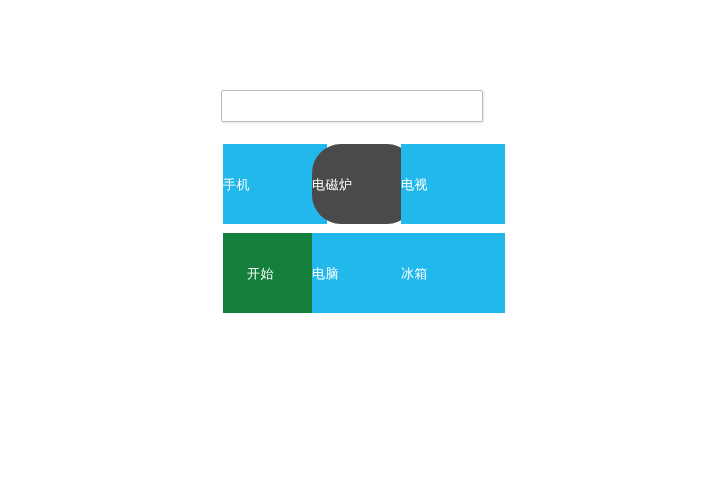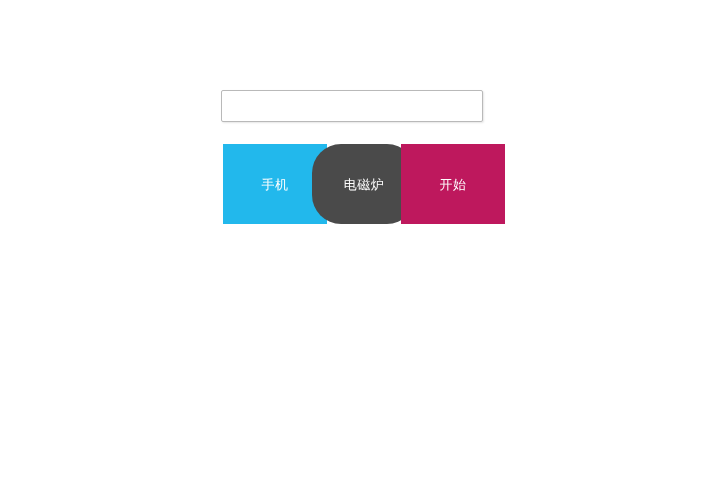--- a/index.html
+++ b/index.html
@@ -60,51 +60,59 @@
     grid-template-columns: repeat(3, 80px);
     grid-template-rows: repeat(3, 80px);
     column-gap: 9px;
     row-gap: 9px;
   }
   .tile {
     width: 104px;
     height: 80px;
     display: flex;
     align-items: center;
-    justify-content: center;
     box-sizing: border-box;
     cursor: pointer;
     user-select: none;
   }
   .tile-label {
     font-size: 13px;
     line-height: 1;
     letter-spacing: 0.5px;
     color: #ffffff;
     text-align: center;
     white-space: nowrap;
   }
   .tile.blue   { background: #22b8ec; }
-  .tile.orange { background: #be185d; }
+  .tile.orange { background: #15803d; padding-left: 24px; }
   .tile.dark   { background: #4a4a4a; border-radius: 29px; }
 </style>
 </head>
 <body>
 
 <div id="app">
 
   <div class="input-row">
     <input class="text-input" type="text" placeholder="" style="">
   </div>
 
   <div class="tile-grid">
     <div class="tile blue">
       <span class="tile-label">手机</span>
     </div>
     <div class="tile dark">
       <span class="tile-label">电磁炉</span>
     </div>
+    <div class="tile blue">
+      <span class="tile-label">电视</span>
+    </div>
     <div class="tile orange">
       <span class="tile-label">开始</span>
+    </div>
+    <div class="tile blue">
+      <span class="tile-label">电脑</span>
+    </div>
+    <div class="tile blue">
+      <span class="tile-label">冰箱</span>
     </div>
   </div>
 
 </div>
 
 </body></html>

